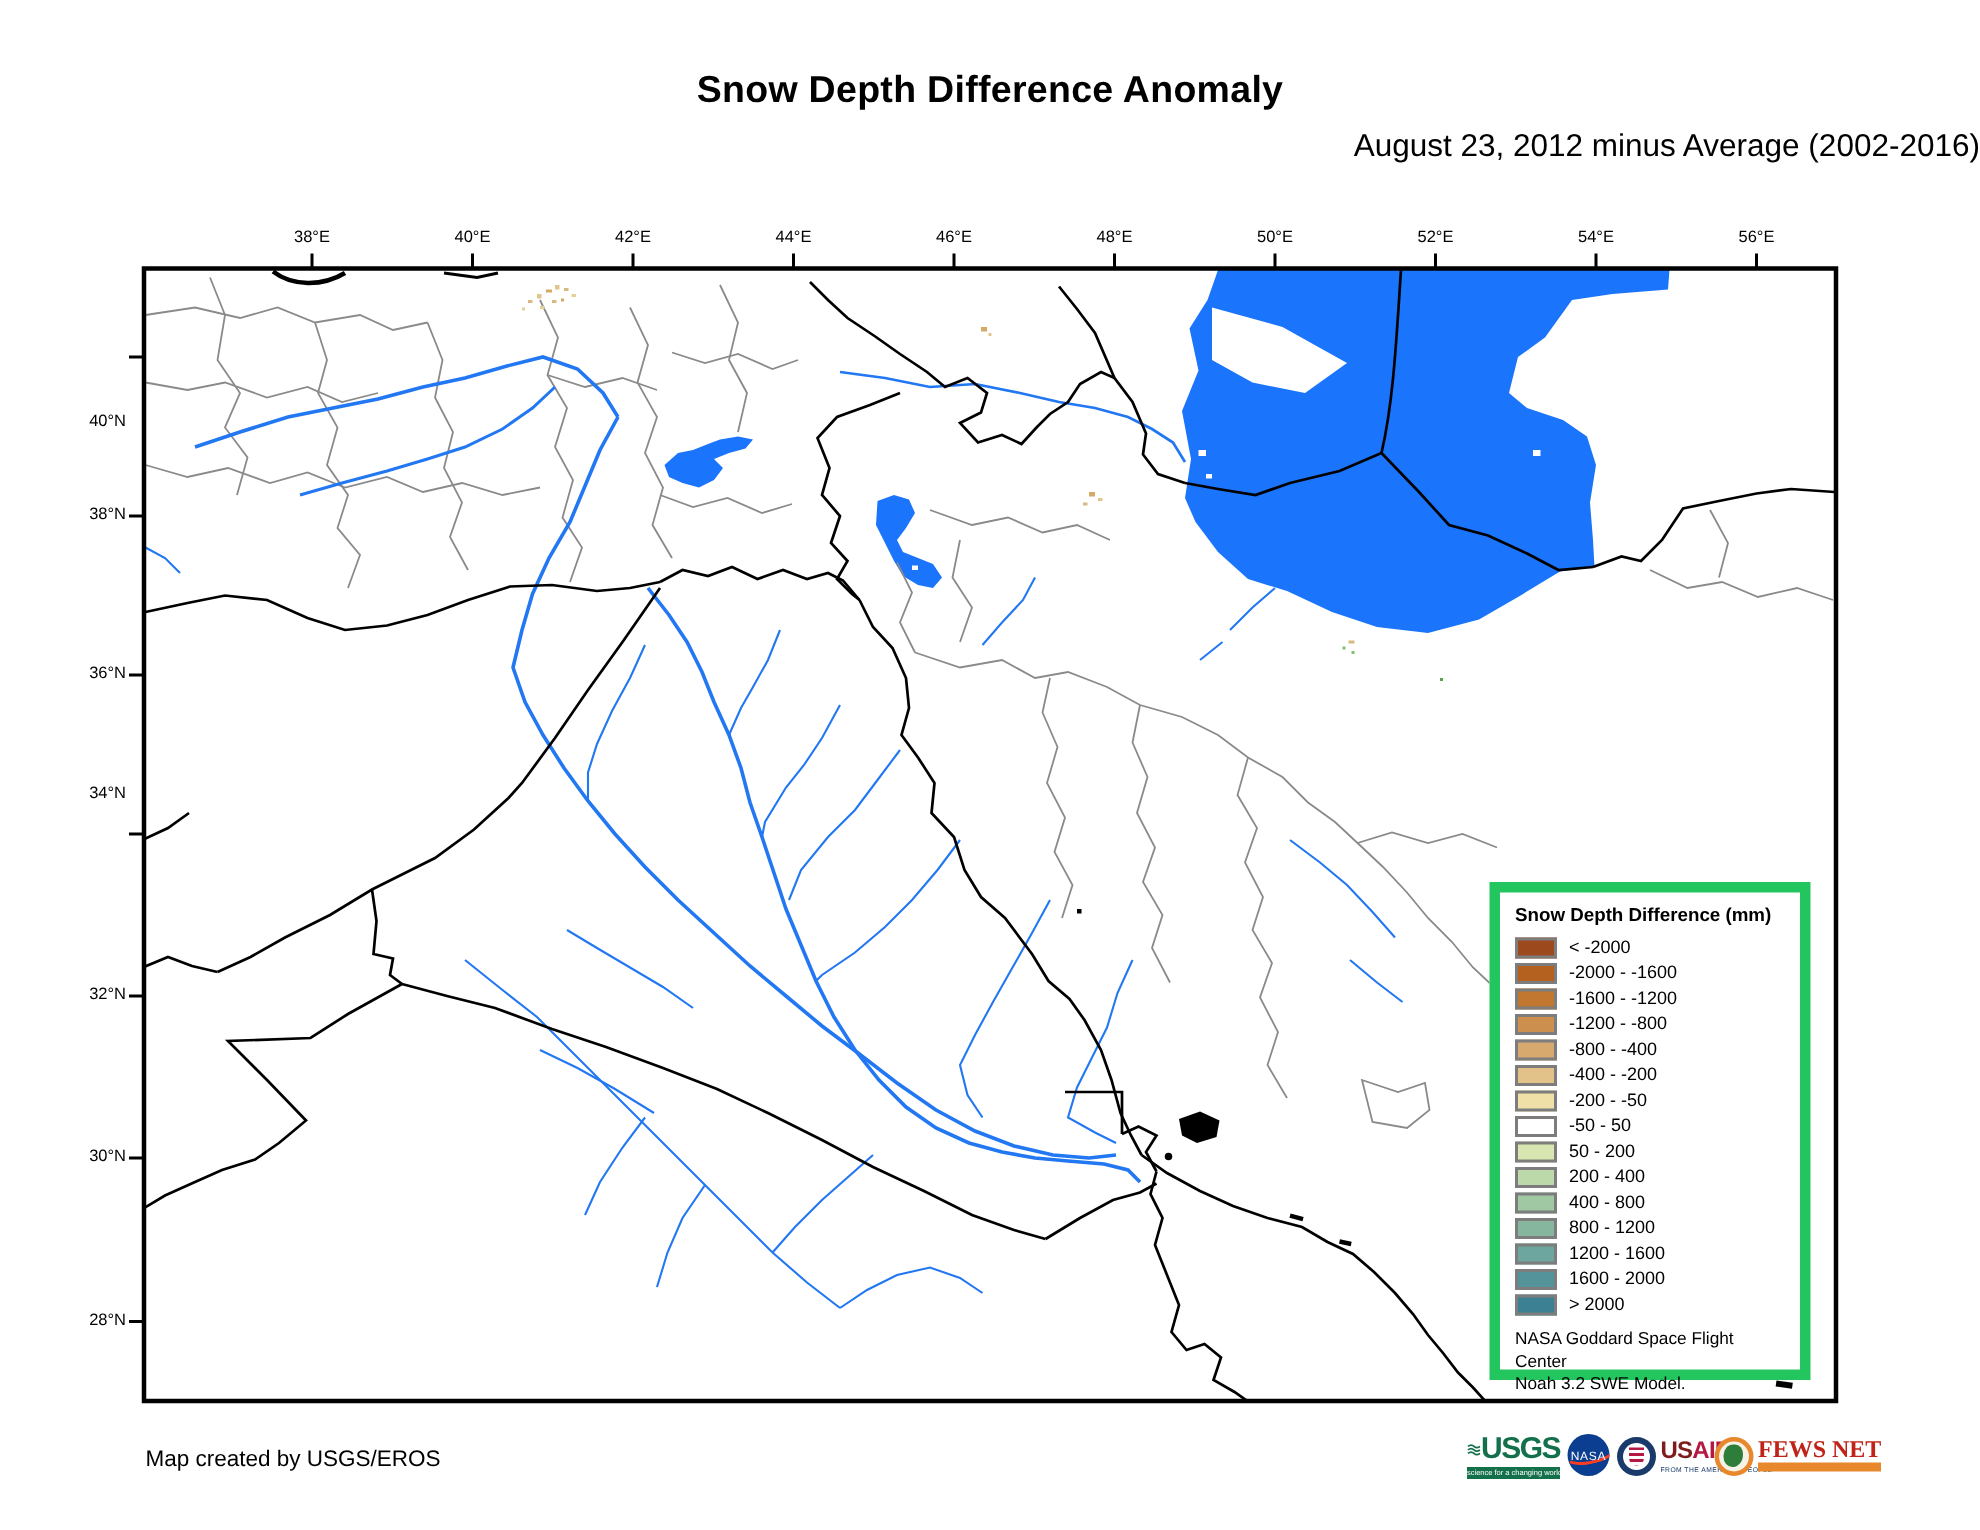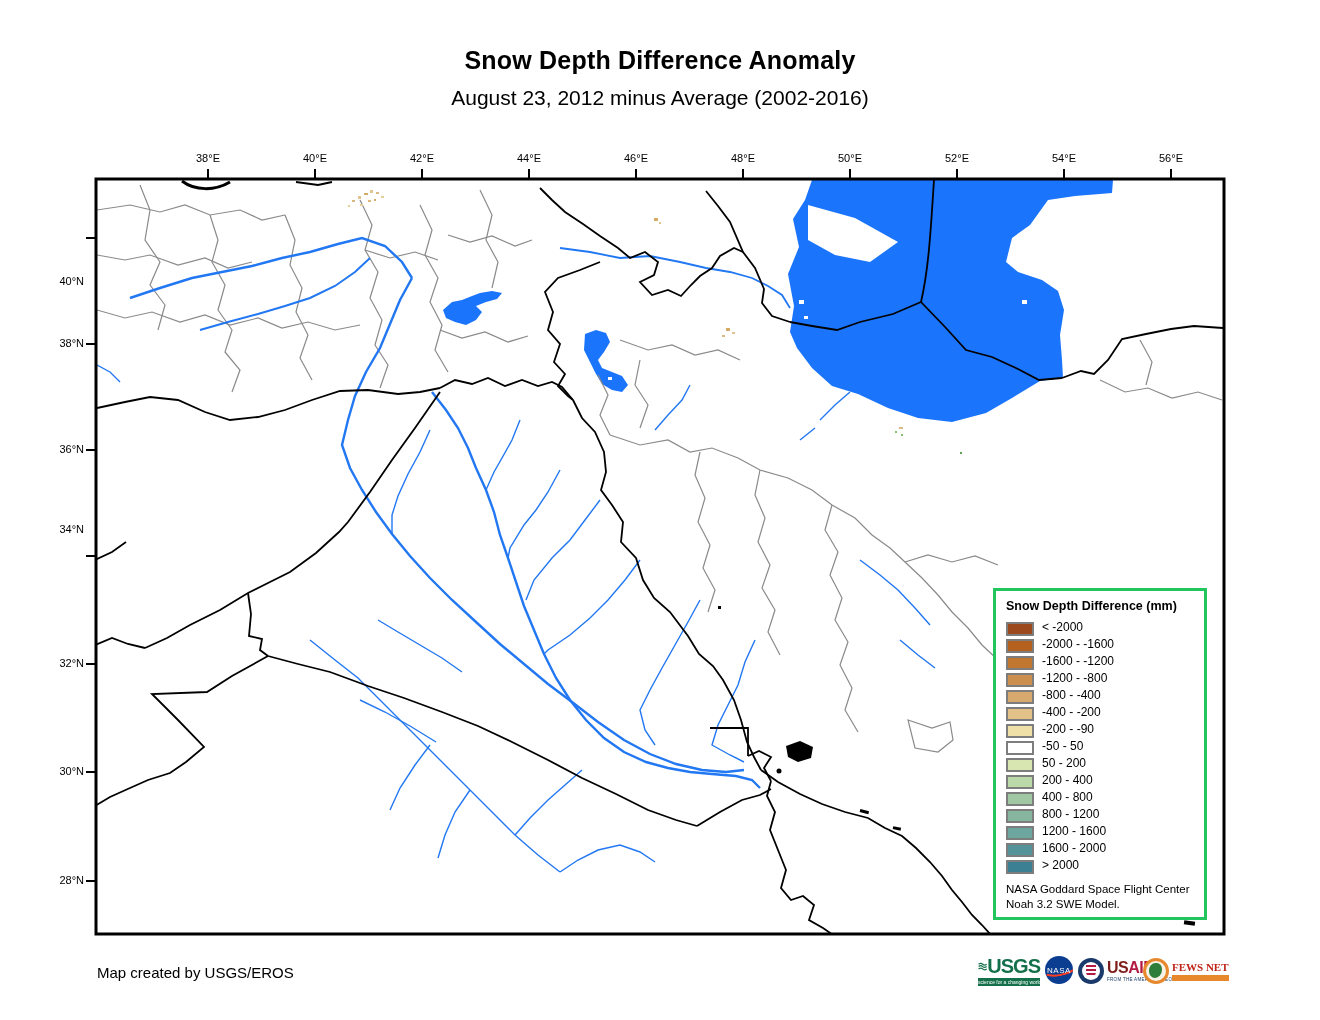--- a/index.html
+++ b/index.html
@@ -1,30 +1,30 @@
 <!DOCTYPE html>
 <html><head>
 <meta charset="utf-8">
 <style>
   html,body{margin:0;padding:0;}
   body{width:1320px;height:1020px;position:relative;background:#fff;overflow:hidden;
        font-family:"Liberation Sans","DejaVu Sans",sans-serif;color:#000;}
   .abs{position:absolute;}
   .title{left:0;top:46px;width:1320px;text-align:center;font-size:25px;font-weight:bold;letter-spacing:.2px;}
-  .subtitle{left:0;top:86px;width:1320px;text-align:center;font-size:21px;}
+  .subtitle{left:0;top:86px;width:1320px;text-align:right;font-size:21px;}
   .map-svg{left:0;top:0;}
   .tick-label{font-size:11px;white-space:nowrap;}
   .lon-label{width:44px;text-align:center;top:152px;}
   .lat-label{width:44px;text-align:right;left:40px;}
   .tick-v{width:2px;height:9px;background:#000;top:169px;}
   .tick-h{height:2px;width:9px;background:#000;left:86px;}
-  .legend{left:993px;top:588px;width:214px;height:332px;background:#fff;border:3px solid #22c55e;
+  .legend{left:993px;top:588px;width:214px;height:332px;background:#fff;border:7px solid #22c55e;
           box-sizing:border-box;padding:8px 10px 6px 10px;}
   .legend-title{font-size:12.5px;font-weight:bold;margin-bottom:6px;}
-  .legend-row{display:flex;align-items:flex-end;height:17px;}
+  .legend-row{display:flex;align-items:center;height:17px;}
   .legend-swatch{width:28px;height:14px;box-sizing:border-box;border:2px solid #7d7d7d;flex:0 0 auto;}
   .legend-row-label{font-size:12px;margin-left:8px;line-height:17px;white-space:nowrap;}
   .legend-src{margin-top:8px;font-size:11.5px;line-height:1.3;}
   .credit{left:97px;top:964px;font-size:15px;}
   
   .logo-row{left:975px;top:952px;width:258px;height:40px;}
   .usgs{left:3px;top:2px;width:62px;height:34px;}
   .usgs-top{display:flex;align-items:center;height:24px;}
   .usgs-text{color:#14704a;font-weight:bold;font-size:20px;letter-spacing:-1px;line-height:22px;}
   .usgs-bar{height:8px;background:#14704a;color:#fff;font-size:5px;line-height:8px;text-align:center;
@@ -41,21 +41,21 @@
                      background:repeating-linear-gradient(180deg,#b31942 0 2px,#fff 2px 4px);border-radius:0 0 5px 5px;}
   .usaid-textcol{margin-left:3px;}
   .usaid-name{font-size:16px;font-weight:bold;line-height:16px;letter-spacing:-.5px;}
   .usaid-us{color:#7f1d1d;} .usaid-aid{color:#b31942;}
   .usaid-tagline{font-size:4.5px;color:#1a3a6b;letter-spacing:.3px;margin-top:1px;white-space:nowrap;}
   .fews{left:168px;top:2px;height:34px;position:absolute;display:flex;align-items:center;}
   .fews-globe{width:26px;height:26px;border-radius:50%;background:#e8882c;position:relative;flex:0 0 auto;}
   .fews-globe::before{content:"";position:absolute;left:3px;top:3px;width:20px;height:20px;border-radius:50%;background:#f6f2e8;}
   .fews-globe::after{content:"";position:absolute;left:6px;top:5px;width:13px;height:15px;border-radius:50% 40% 55% 45%;background:#2e7d3a;}
   .fews-textcol{margin-left:3px;}
-  .fews-name{font-family:"Liberation Serif","DejaVu Serif",serif;font-size:11px;font-weight:bold;color:#c02418;white-space:nowrap;line-height:12px;}
+  .fews-name{font-family:"Liberation Serif","DejaVu Serif",serif;font-size:16px;font-weight:bold;color:#c02418;white-space:nowrap;line-height:12px;}
   .fews-bar{height:6px;background:#e8882c;margin-top:2px;}
 </style>
 </head>
 <body>
 
 <div class="abs title">Snow Depth Difference Anomaly</div>
 <div class="abs subtitle">August 23, 2012 minus Average (2002-2016)</div>
 
 <div id="ticks-layer">
     <div class="abs tick-label lon-label" style="left: 186px;">38°E</div>
@@ -264,21 +264,21 @@
       <div class="legend-row">
         <div class="legend-swatch" style="background: rgb(215, 169, 110);"></div>
         <div class="legend-row-label">-800 - -400</div>
       </div>
       <div class="legend-row">
         <div class="legend-swatch" style="background: rgb(226, 194, 136);"></div>
         <div class="legend-row-label">-400 - -200</div>
       </div>
       <div class="legend-row">
         <div class="legend-swatch" style="background: rgb(239, 224, 167);"></div>
-        <div class="legend-row-label">-200 - -90</div>
+        <div class="legend-row-label">-200 - -50</div>
       </div>
       <div class="legend-row">
         <div class="legend-swatch" style="background: rgb(255, 255, 255);"></div>
         <div class="legend-row-label">-50 - 50</div>
       </div>
       <div class="legend-row">
         <div class="legend-swatch" style="background: rgb(216, 230, 178);"></div>
         <div class="legend-row-label">50 - 200</div>
       </div>
       <div class="legend-row">

